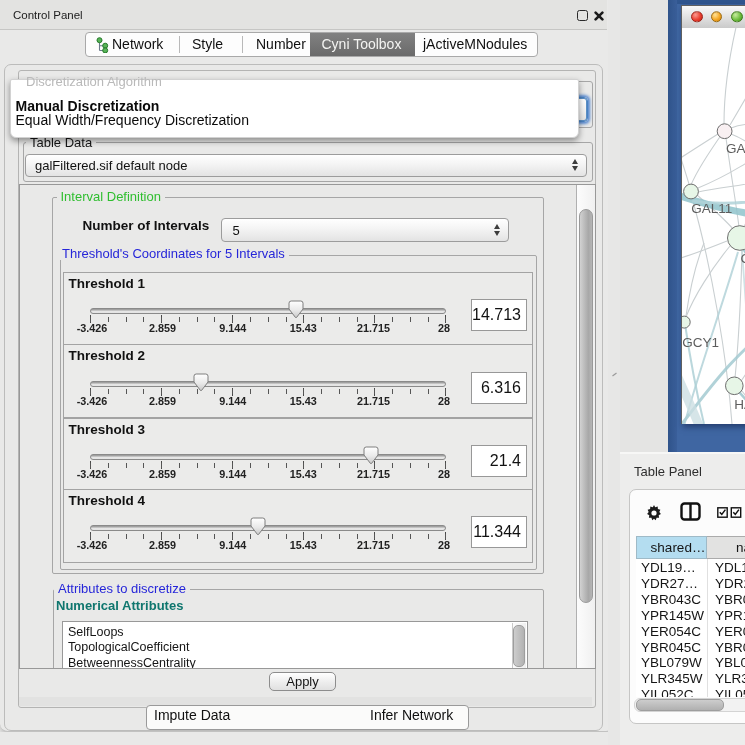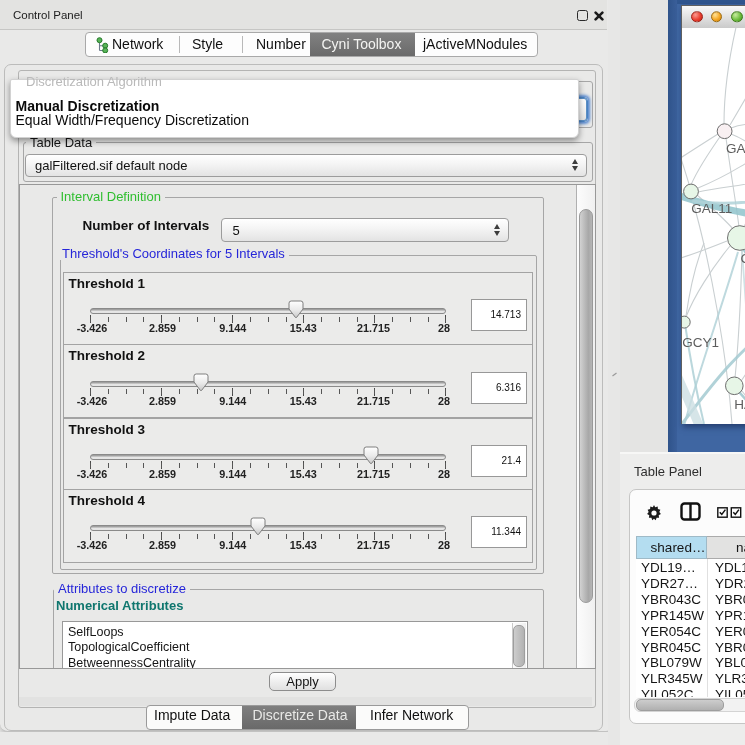--- a/index.html
+++ b/index.html
@@ -18,21 +18,21 @@
   .step:after{content:"";position:absolute;left:0;bottom:1px;border-left:3.5px solid transparent;border-right:3.5px solid transparent;border-top:5px solid #3c3c3c;}
   .tbox{position:absolute;left:63px;width:467.5px;height:72px;border:1px solid #a3a3a3;background:#ebebea;}
   .tlbl{position:absolute;left:4.5px;top:3px;font-size:13.5px;font-weight:bold;color:#111;}
   .track{position:absolute;left:25.5px;top:35.5px;width:354px;height:4px;border:1px solid #8a8a8a;border-radius:3px;
      background:linear-gradient(#8f8f8f,#f0f0f0 70%,#dcdcdc);}
   .thumb{position:absolute;top:27.5px;}
   .tk1{position:absolute;left:26px;top:42.5px;width:357px;height:8px;background:repeating-linear-gradient(90deg,#4a4a4a 0 1px,transparent 1px 71.1px);}
   .tk2{position:absolute;left:26px;top:44px;width:357px;height:5px;background:repeating-linear-gradient(90deg,#555 0 1px,transparent 1px 17.775px);}
   .scl{position:absolute;top:49.5px;font-size:10.8px;font-weight:bold;color:#222;transform:translateX(-50%);white-space:nowrap;}
   .val{position:absolute;left:406.5px;top:26.5px;width:56.5px;height:32px;box-sizing:border-box;border:1px solid #989898;
-     background:#fff;font-size:10px;color:#111;text-align:right;padding-right:5px;line-height:30px;}
+     background:#fff;font-size:16px;color:#111;text-align:right;padding-right:5px;line-height:30px;}
   .sbv{position:absolute;border-left:1px solid #b0b0b0;background:linear-gradient(90deg,#fcfcfc,#f0f0f0);}
   .sbthumb{position:absolute;border:1px solid #999;border-radius:7px;background:linear-gradient(90deg,#d2d2d2,#a8a8a8 70%,#b5b5b5);}
 </style>
 </head>
 <body>
 
 <div class="abs" id="win" style="left:0;top:0;width:607px;height:731px;background:#e9e9e8;border-right:1px solid #b5b5b4;border-bottom:1px solid #c2c2c1;border-radius:0 0 8px 8px;box-shadow:0 2px 4px rgba(0,0,0,.15);padding-left:6px;">
 
   <div class="abs" style="left:0;top:0;width:607px;height:29px;background:#e3e3e1;border-bottom:1px solid #c6c6c4;"></div>
   <div class="abs" style="left:13px;top:9px;font-size:11.5px;color:#1c1c1c;">Control Panel</div>
@@ -177,23 +177,20 @@
           <stop offset="0.55" stop-color="#e9e9e9"></stop>
           <stop offset="1" stop-color="#c8c8c8"></stop>
         </linearGradient>
       </defs>
     </svg>
 
   <div class="abs" style="left:269px;top:672px;width:67px;height:19px;box-sizing:border-box;border:1px solid #8d8d8d;border-radius:5px;background:linear-gradient(#ffffff,#ededed 55%,#e0e0e0);font-size:13px;color:#141414;text-align:center;line-height:17px;">Apply</div>
 
   <div class="abs" style="left:146px;top:705px;width:321px;height:23px;border:1px solid #9a9a9a;border-radius:4px;background:#fbfbfa;overflow:hidden;font-size:14px;color:#101010;">
     <div class="abs" style="left:7px;top:1px;">Impute Data</div>
-    <div class="abs" style="left:94.5px;top:0;width:114px;height:23px;background:linear-gradient(#7f7f7f,#696969);color:#e9e9e7;">
-      <span class="abs" style="left:11px;top:1px;">Discretize Data</span>
-    </div>
     <div class="abs" style="left:223px;top:1px;">Infer Network</div>
   </div>
 </div>
 
 <div class="abs" style="left:0;top:732px;width:619px;height:13px;background:#e9e9e8;"></div>
 
 <div class="abs" style="left:608px;top:0;width:12px;height:745px;background:#e7e7e6;"></div>
 <svg class="abs" style="left:611px;top:369px;" width="8" height="10" viewBox="0 0 8 10">
     <path d="M1.5 7 L5.5 4" stroke="#9a9a9a" stroke-width="1.2" fill="none"></path>
   </svg>

